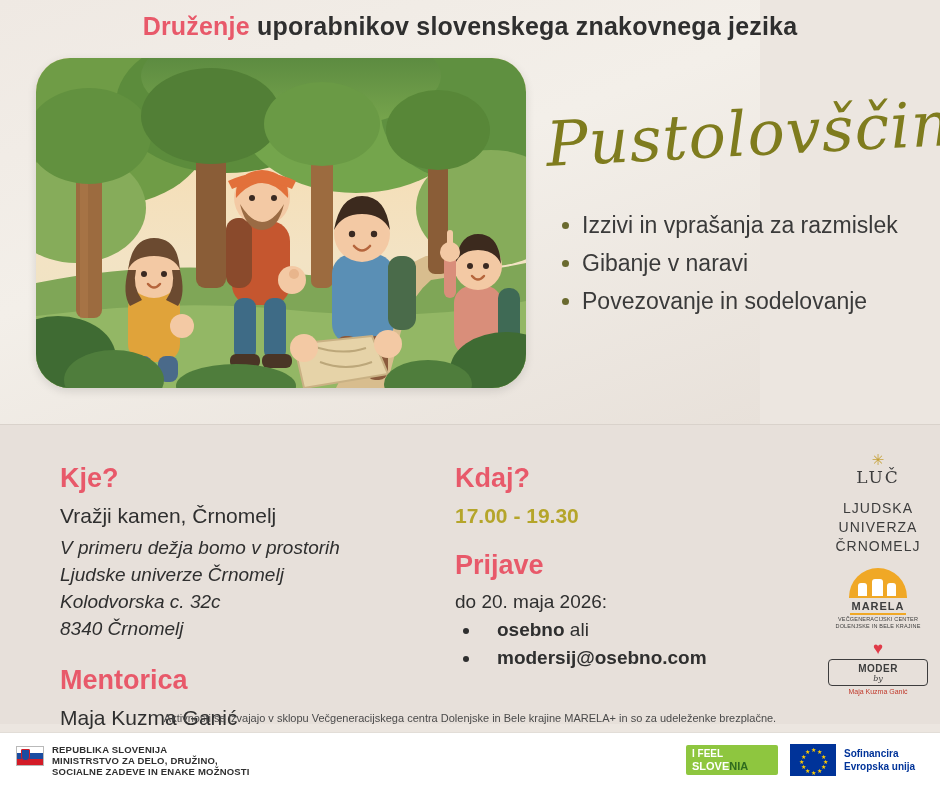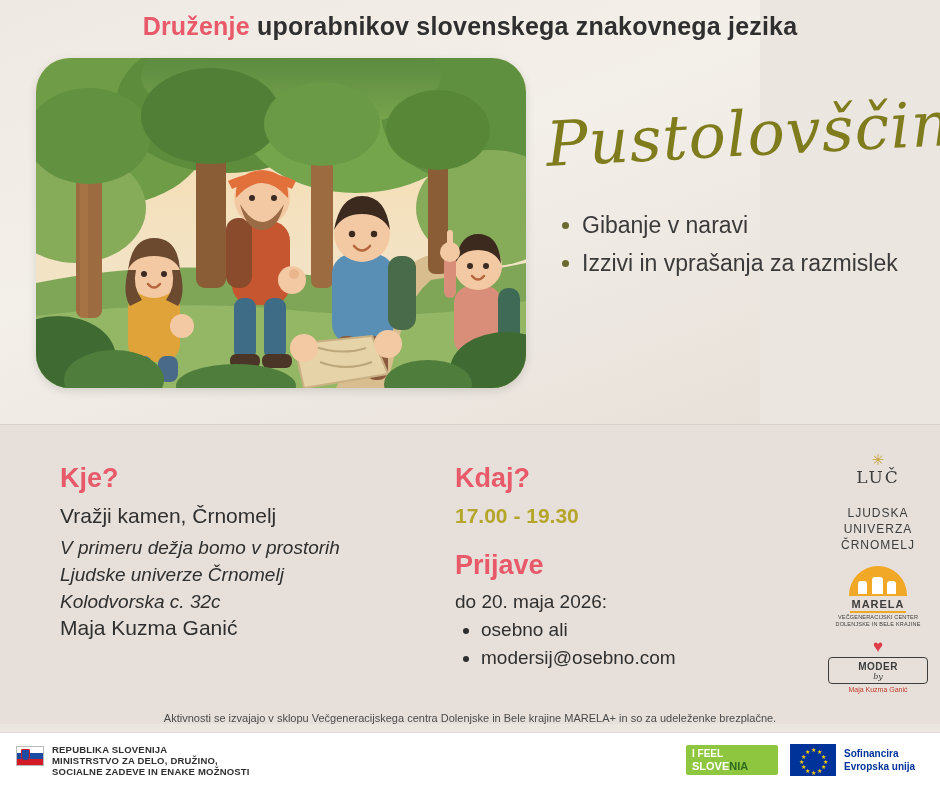--- a/index.html
+++ b/index.html
@@ -89,30 +89,30 @@
     font-size: 19px; font-style: italic; color: #2f2f2f; line-height: 1.42;
   }
   .time-line {
     font-size: 21px; font-weight: bold; color: #b5a52a; margin-top: 4px;
   }
   .plain-line { font-size: 19px; color: #2f2f2f; margin-top: 2px; }
   .sub-bullets { margin: 6px 0 0 26px; }
   .sub-bullets li {
     font-size: 19px; color: #2f2f2f; margin-bottom: 6px;
   }
-  .sub-bullets li b { font-weight: normal; }
+  .sub-bullets li b { font-weight: bold; margin-left: 16px; }
   .mentor-gap { margin-top: 22px; }
 
   
   .logo-col { position: absolute; left: 828px; top: 452px; width: 100px; text-align: center; }
 
   .logo-luc { margin-bottom: 12px; }
   .logo-luc .star { font-size: 15px; color: #c6a23b; line-height: 1; }
   .logo-luc .luc { font-family: "DejaVu Serif", serif; font-size: 17px; color: #3d3d3d; letter-spacing: 2px; }
-  .logo-luc .sub { font-size: 12px; color: #3d3d3d; letter-spacing: 1px; line-height: 1.35; margin-top: 18px; }
+  .logo-luc .sub { font-size: 14px; color: #3d3d3d; letter-spacing: 1px; line-height: 1.35; margin-top: 12px; }
 
   .logo-marela { margin-bottom: 10px; }
   .logo-marela .dome { width: 58px; height: 30px; margin: 0 auto;
     background: #f0a826; border-radius: 29px 29px 0 0; position: relative; }
   .logo-marela .dome .p1, .logo-marela .dome .p2, .logo-marela .dome .p3 {
     position: absolute; bottom: 2px; background: #fff; border-radius: 3px 3px 0 0;
   }
   .logo-marela .dome .p1 { left: 9px;  width: 9px;  height: 13px; }
   .logo-marela .dome .p2 { left: 23px; width: 11px; height: 17px; }
   .logo-marela .dome .p3 { left: 38px; width: 9px;  height: 13px; }
@@ -297,34 +297,37 @@
         <ellipse cx="78" cy="322" rx="50" ry="30" fill="#4f7d3c"></ellipse>
         <ellipse cx="470" cy="312" rx="56" ry="38" fill="#3f6b33"></ellipse>
         <ellipse cx="392" cy="326" rx="44" ry="24" fill="#4f7d3c"></ellipse>
         <ellipse cx="200" cy="328" rx="60" ry="22" fill="#4f7d3c"></ellipse>
       </svg>
     </div>
 
     <div class="script-title">Pustolovščine</div>
 
     <ul class="bullets">
+      <li>Izzivi in vprašanja za razmislek</li>
       <li>Gibanje v naravi</li>
-      <li>Izzivi in vprašanja za razmislek</li>
+      <li>Povezovanje in sodelovanje</li>
     </ul>
   </div>
 
   <div class="lower-band">
 
     <div class="col-left">
       <div class="label-pink">Kje?</div>
       <div class="bold-line">Vražji kamen, Črnomelj</div>
       <div class="ital-line">V primeru dežja bomo v prostorih</div>
       <div class="ital-line">Ljudske univerze Črnomelj</div>
       <div class="ital-line">Kolodvorska c. 32c</div>
-
+      <div class="ital-line">8340 Črnomelj</div>
+
+      <div class="label-pink mentor-gap">Mentorica</div>
       <div class="bold-line">Maja Kuzma Ganić</div>
     </div>
 
     <div class="col-mid">
       <div class="label-pink">Kdaj?</div>
       <div class="time-line">17.00 - 19.30</div>
 
       <div class="label-pink mentor-gap">Prijave</div>
       <div class="plain-line">do 20. maja 2026:</div>
       <ul class="sub-bullets">

